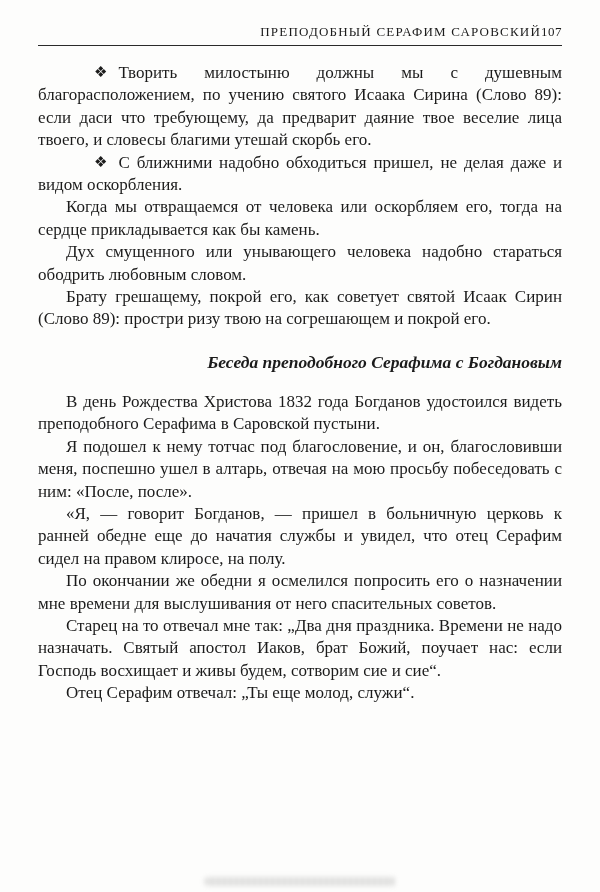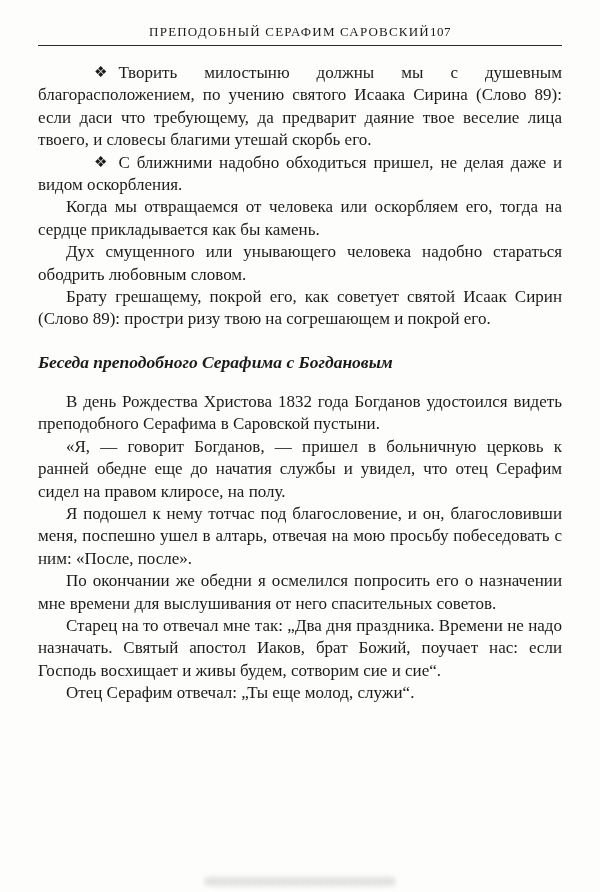--- a/index.html
+++ b/index.html
@@ -14,21 +14,21 @@
     margin: 0 auto;
     background: #fdfdfc;
     color: #1b1b1b;
     font-family: "Liberation Serif", "DejaVu Serif", serif;
     box-sizing: border-box;
     padding: 24px 38px 0 38px;
     overflow: hidden;
   }
   .running-head {
     display: flex;
-    justify-content: center;
+    justify-content: flex-end;
     align-items: baseline;
     font-size: 13px;
     letter-spacing: 1.2px;
     padding-bottom: 5px;
     border-bottom: 1.5px solid #2a2a2a;
   }
   .running-head .title {
     font-weight: normal;
   }
   .running-head .folio {
@@ -47,21 +47,21 @@
   }
   .bullet {
     display: inline-block;
     margin-right: 11px;
     font-size: 15px;
     position: relative;
     top: -1px;
   }
   h2.section-heading {
     margin: 20px 0 18px 0;
-    text-align: left;
+    text-align: right;
     font-size: 17.5px;
     font-weight: bold;
     font-style: italic;
     line-height: 22px;
     text-indent: 0;
   }
   .scan-artifact {
     position: absolute;
     left: 50%;
     bottom: 6px;
@@ -94,22 +94,22 @@
         <p class="para"><span class="bullet">❖</span><span>С ближними надобно обходиться пришел, не делая даже и видом оскорбления.</span></p>
         <p class="para"><span>Когда мы отвращаемся от человека или оскорбляем его, тогда на сердце прикладывается как бы камень.</span></p>
         <p class="para"><span>Дух смущенного или унывающего человека надобно стараться ободрить любовным словом.</span></p>
         <p class="para"><span>Брату грешащему, покрой его, как советует святой Исаак Сирин (Слово 89): простри ризу твою на согрешающем и покрой его.</span></p>
       </div>
 
     <h2 class="section-heading">Беседа преподобного Серафима с Богдановым</h2>
 
     <div>
         <p class="para"><span>В день Рождества Христова 1832 года Богданов удостоился видеть преподобного Серафима в Саровской пустыни.</span></p>
+        <p class="para"><span>Я подошел к нему тотчас под благословение, и он, благословивши меня, поспешно ушел в алтарь, отвечая на мою просьбу побеседовать с ним: «После, после».</span></p>
         <p class="para"><span>«Я, — говорит Богданов, — пришел в больничную церковь к ранней обедне еще до начатия службы и увидел, что отец Серафим сидел на правом клиросе, на полу.</span></p>
-        <p class="para"><span>Я подошел к нему тотчас под благословение, и он, благословивши меня, поспешно ушел в алтарь, отвечая на мою просьбу побеседовать с ним: «После, после».</span></p>
         <p class="para"><span>По окончании же обедни я осмелился попросить его о назначении мне времени для выслушивания от него спасительных советов.</span></p>
         <p class="para"><span>Старец на то отвечал мне так: „Два дня праздника. Времени не надо назначать. Святый апостол Иаков, брат Божий, поучает нас: если Господь восхищает и живы будем, сотворим сие и сие“.</span></p>
         <p class="para"><span>Отец Серафим отвечал: „Ты еще молод, служи“.</span></p>
       </div>
 
   </div>
 
   <div class="scan-artifact"></div>
 
 </div>

